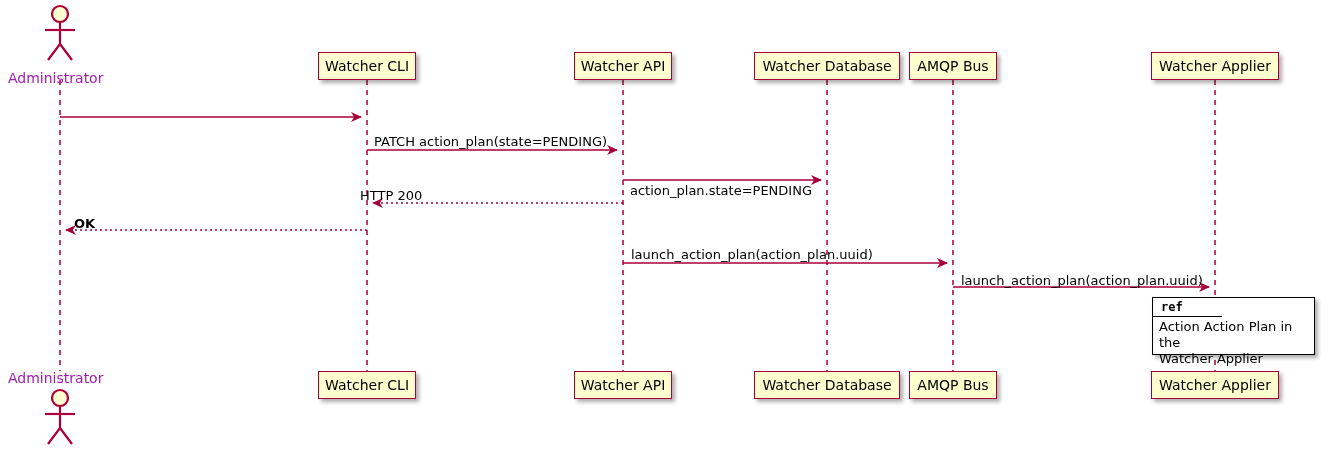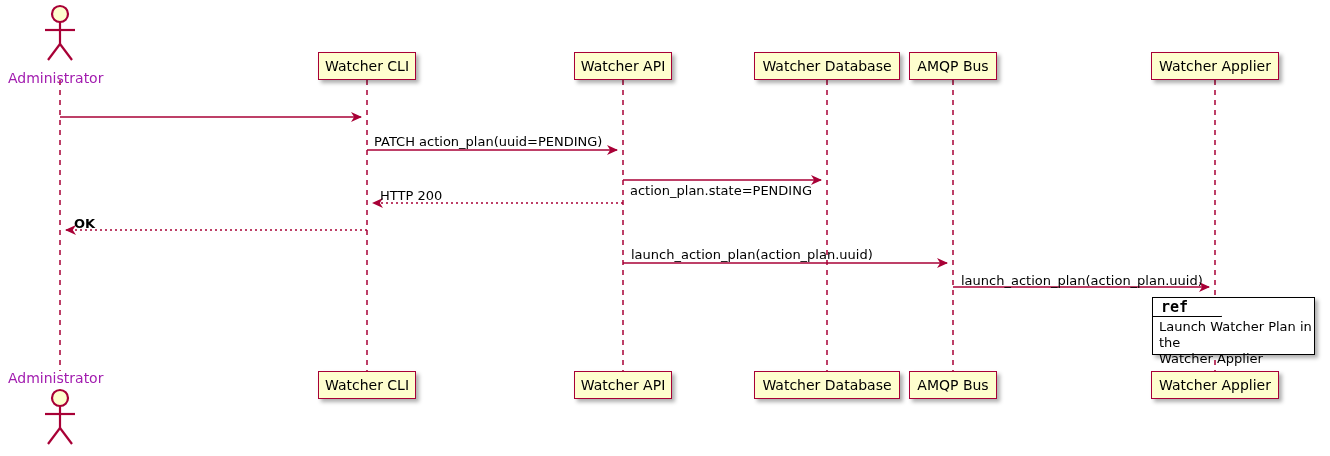--- a/index.html
+++ b/index.html
@@ -79,21 +79,21 @@
     border-bottom: 1.5px solid #000000;
     -webkit-clip-path: polygon(0 0, 56px 0, 100% 100%, 0 100%);
     clip-path: polygon(0 0, 56px 0, 100% 100%, 0 100%);
   }
   #ref-tab-label {
     position: absolute;
     left: 8px;
     top: 1px;
     font-family: "DejaVu Sans Mono", monospace;
     font-weight: bold;
-    font-size: 15px;
+    font-size: 12px;
     color: #000000;
     line-height: 16px;
   }
   #ref-text {
     position: absolute;
     left: 6px;
     top: 21px;
     width: 156px;
     font-size: 13px;
     color: #000000;
@@ -186,29 +186,29 @@
   <div class="pbox" style="left:909px;  top:371px; width:88px;">
     <span>AMQP Bus</span>
   </div>
   <div class="pbox" style="left:1151px; top:371px; width:128px;">
     <span>Watcher Applier</span>
   </div>
 
   <div class="actor-label" style="left:8px; top:70px;">Administrator</div>
   <div class="actor-label" style="left:8px; top:370px;">Administrator</div>
 
-  <div class="msg-label" style="left:374px; top:135px;">PATCH action_plan(uuid=PENDING)</div>
+  <div class="msg-label" style="left:374px; top:135px;">PATCH action_plan(state=PENDING)</div>
   <div class="msg-label" style="left:630px; top:165px;margin-top:19px;">action_plan.state=PENDING</div>
-  <div class="msg-label" style="left:380px; top:189px;">HTTP 200</div>
+  <div class="msg-label" style="left:360px; top:189px;">HTTP 200</div>
   <div class="msg-label" style="left:74px;  top:217px;font-weight:bold;">OK</div>
   <div class="msg-label" style="left:631px; top:248px;">launch_action_plan(action_plan.uuid)</div>
   <div class="msg-label" style="left:961px; top:274px;">launch_action_plan(action_plan.uuid)</div>
 
   <div id="ref-box">
     <div id="ref-tab"></div>
     <div id="ref-tab-label">ref</div>
     <div id="ref-text">
-      <div>Launch Watcher Plan in the</div>
+      <div>Action Action Plan in the</div>
       <div>Watcher Applier</div>
     </div>
   </div>
 
 </div>
 
 </body></html>

